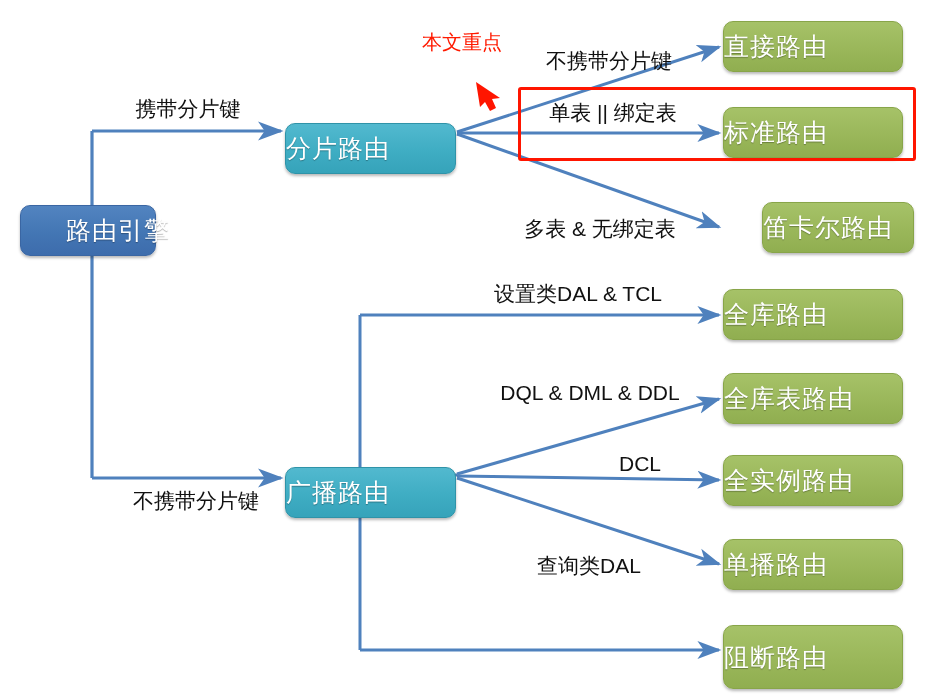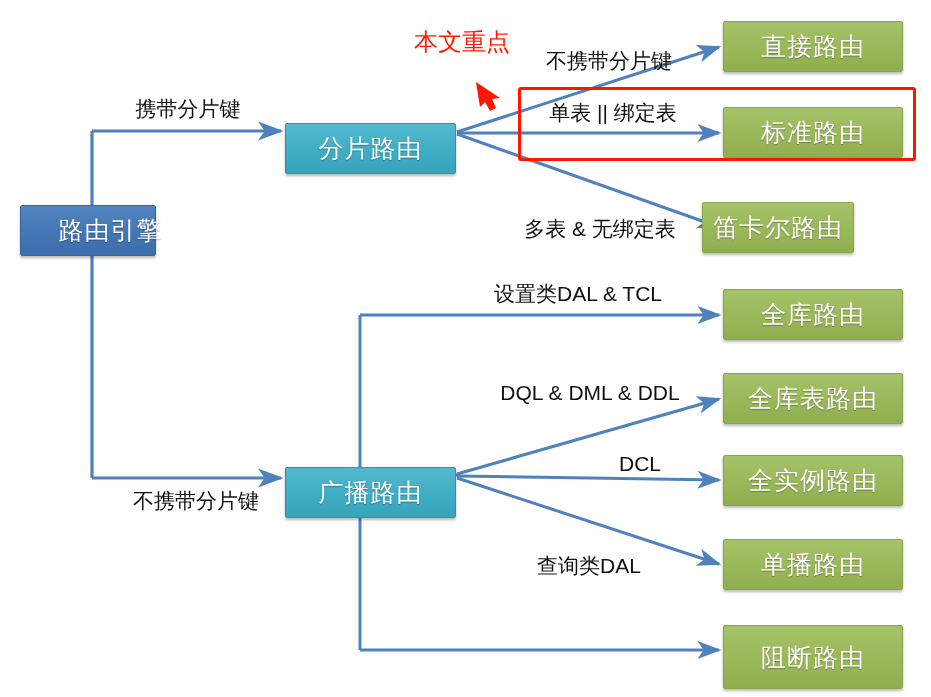--- a/index.html
+++ b/index.html
@@ -23,22 +23,21 @@
     top: 0;
     width: 931px;
     height: 697px;
     pointer-events: none;
   }
   .node {
     position: absolute;
     box-sizing: border-box;
     display: flex;
     align-items: center;
-    justify-content: center;
-    border-radius: 2px;
+    border-radius: 10px;
     color: #ffffff;
     font-size: 25px;
     letter-spacing: 1px;
     text-shadow: 0 1px 1px rgba(0,0,0,0.30);
     white-space: nowrap;
   }
   .node.root {
     background: linear-gradient(180deg, #5284c0 0%, #4376b4 55%, #3d6cac 100%);
     border: 1px solid #3a66a3;
     box-shadow: 0 2px 3px rgba(0,0,0,0.28);
@@ -57,21 +56,21 @@
   .edge-label {
     position: absolute;
     color: #111111;
     font-size: 21px;
     white-space: nowrap;
     transform: translate(-50%, -50%);
   }
   .emphasis-label {
     position: absolute;
     color: #ff1a00;
-    font-size: 24px;
+    font-size: 20px;
     white-space: nowrap;
     transform: translate(-50%, -50%);
     font-weight: normal;
   }
   .highlight-box {
     position: absolute;
     box-sizing: border-box;
     border: 3px solid #ff1500;
     border-radius: 3px;
     background: transparent;
@@ -131,21 +130,21 @@
   </div>
 
   <div class="node leaf" style="left:723px; top:21px; width:180px; height:51px;">
     <span>直接路由</span>
   </div>
 
   <div class="node leaf" style="left:723px; top:107px; width:180px; height:51px;">
     <span>标准路由</span>
   </div>
 
-  <div class="node leaf" style="left:702px; top:202px; width:152px; height:51px;">
+  <div class="node leaf" style="left:762px; top:202px; width:152px; height:51px;">
     <span>笛卡尔路由</span>
   </div>
 
   <div class="node leaf" style="left:723px; top:289px; width:180px; height:51px;">
     <span>全库路由</span>
   </div>
 
   <div class="node leaf" style="left:723px; top:455px; width:180px; height:51px;">
     <span>全实例路由</span>
   </div>

